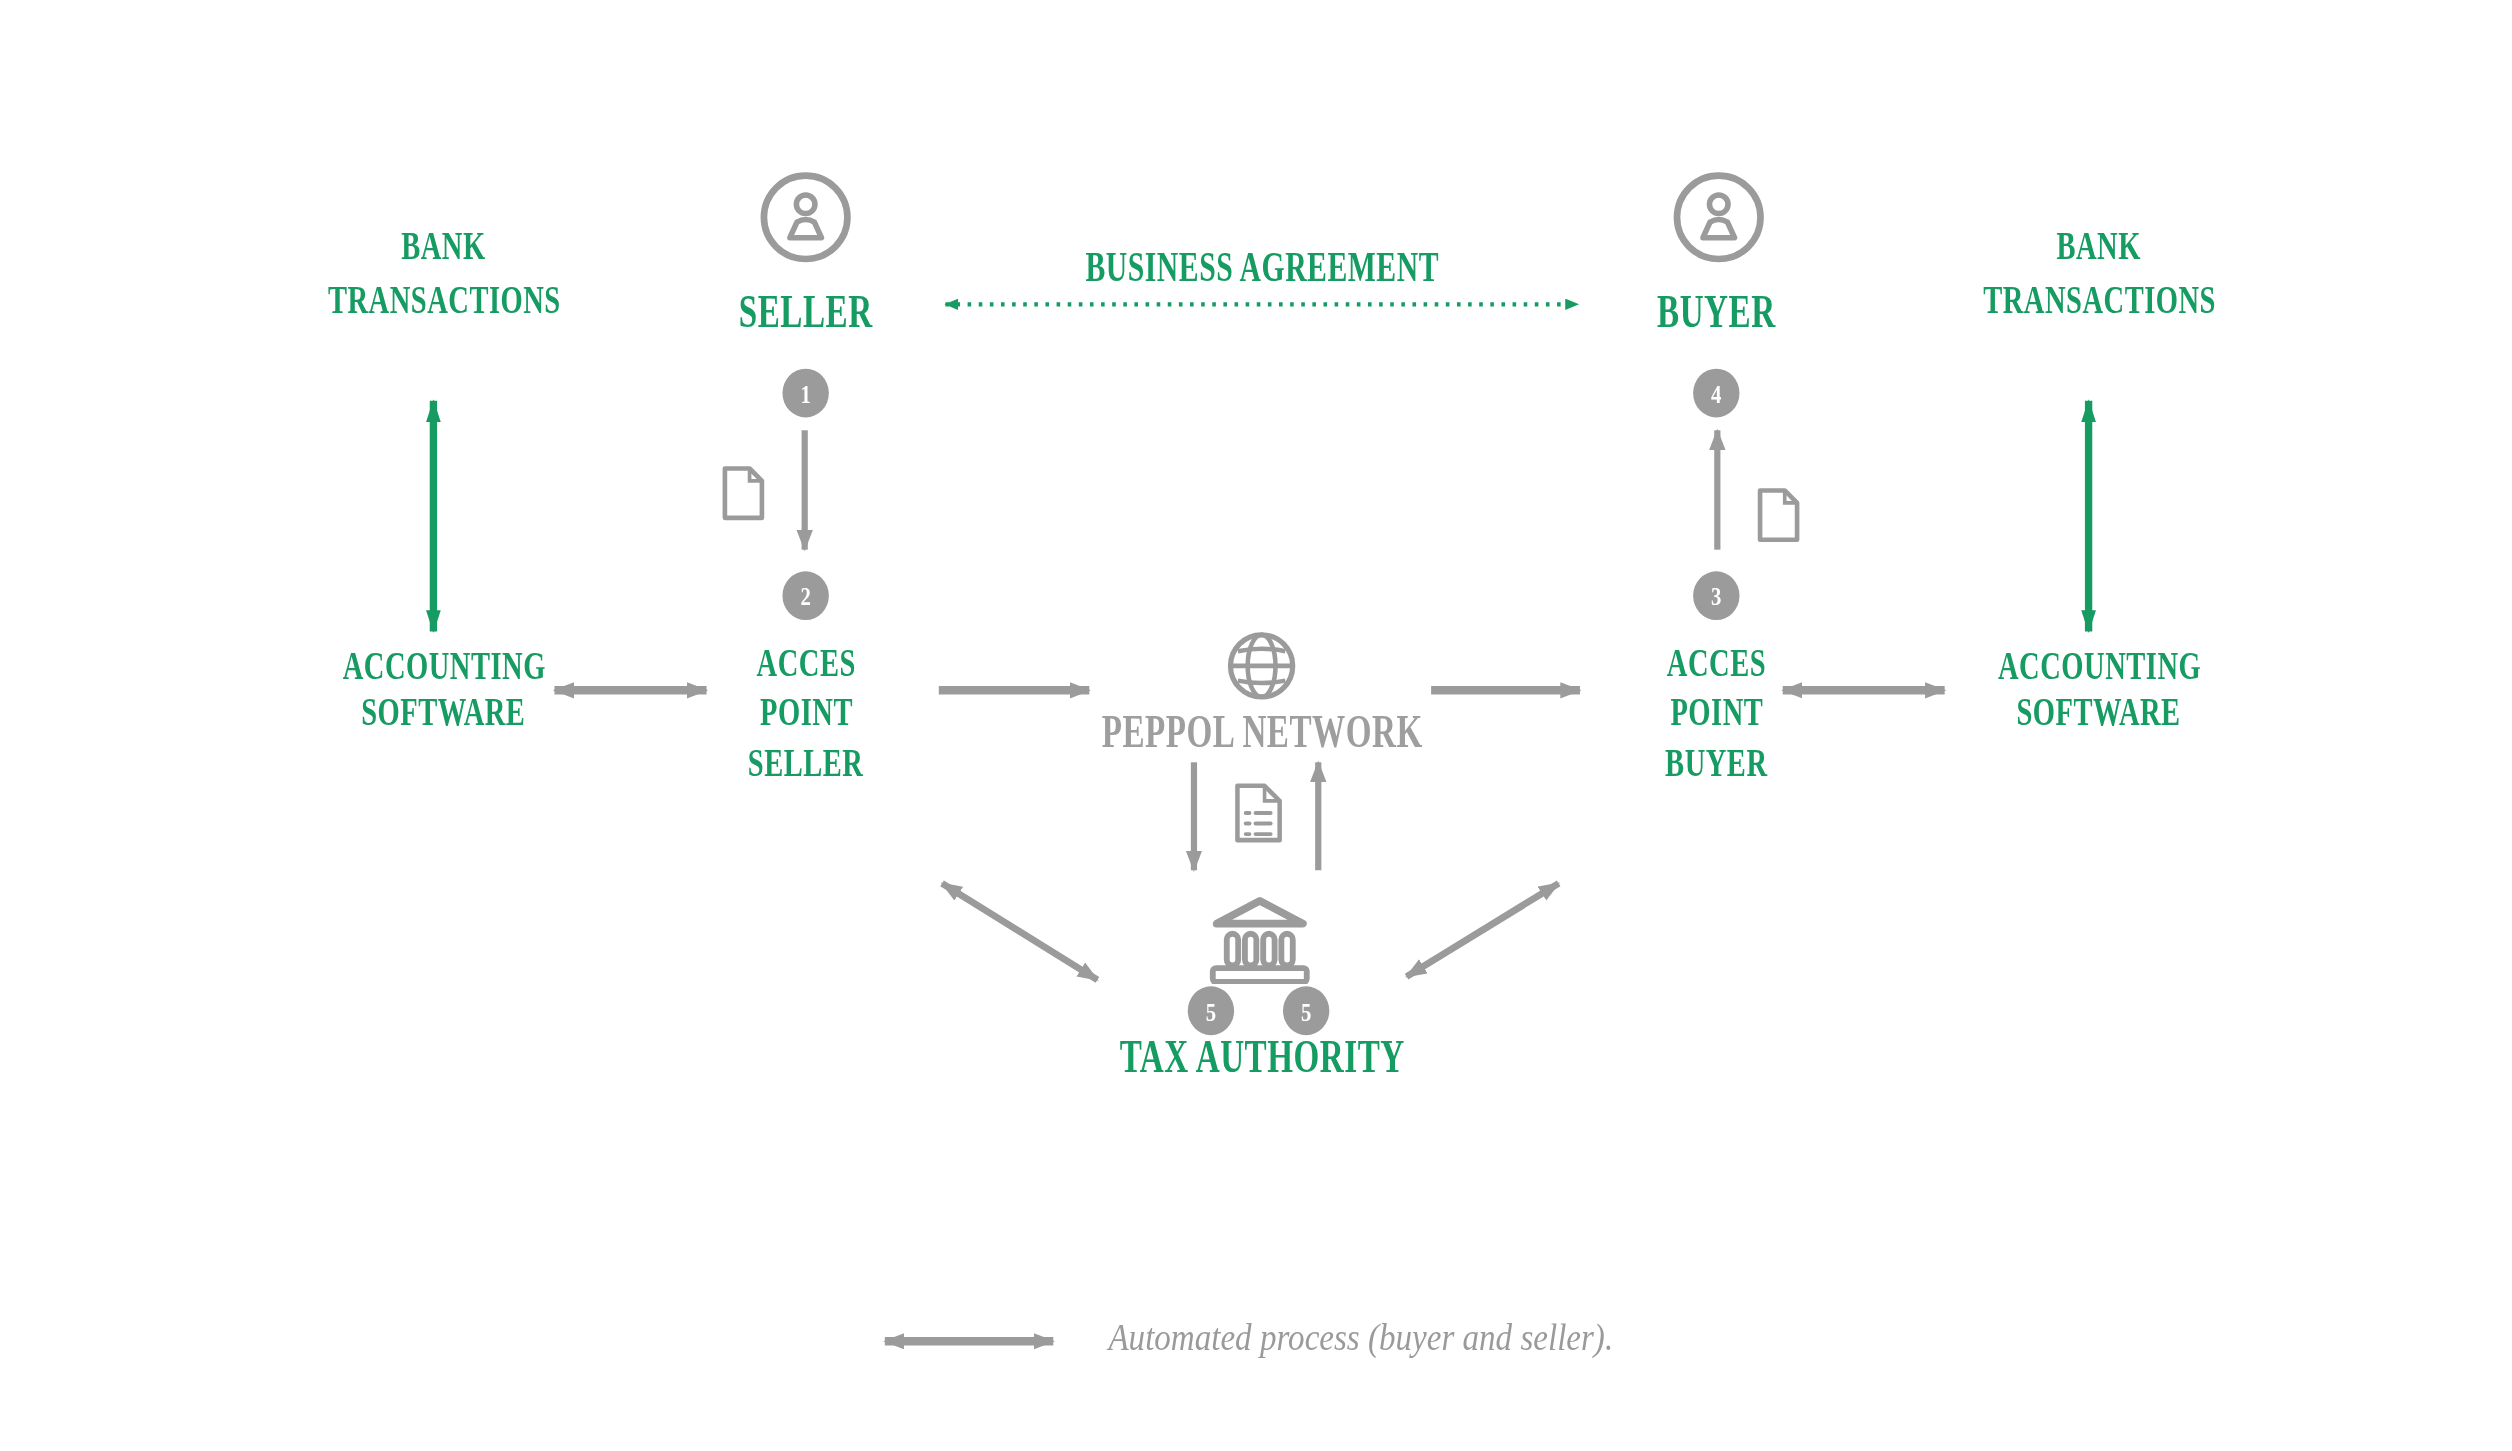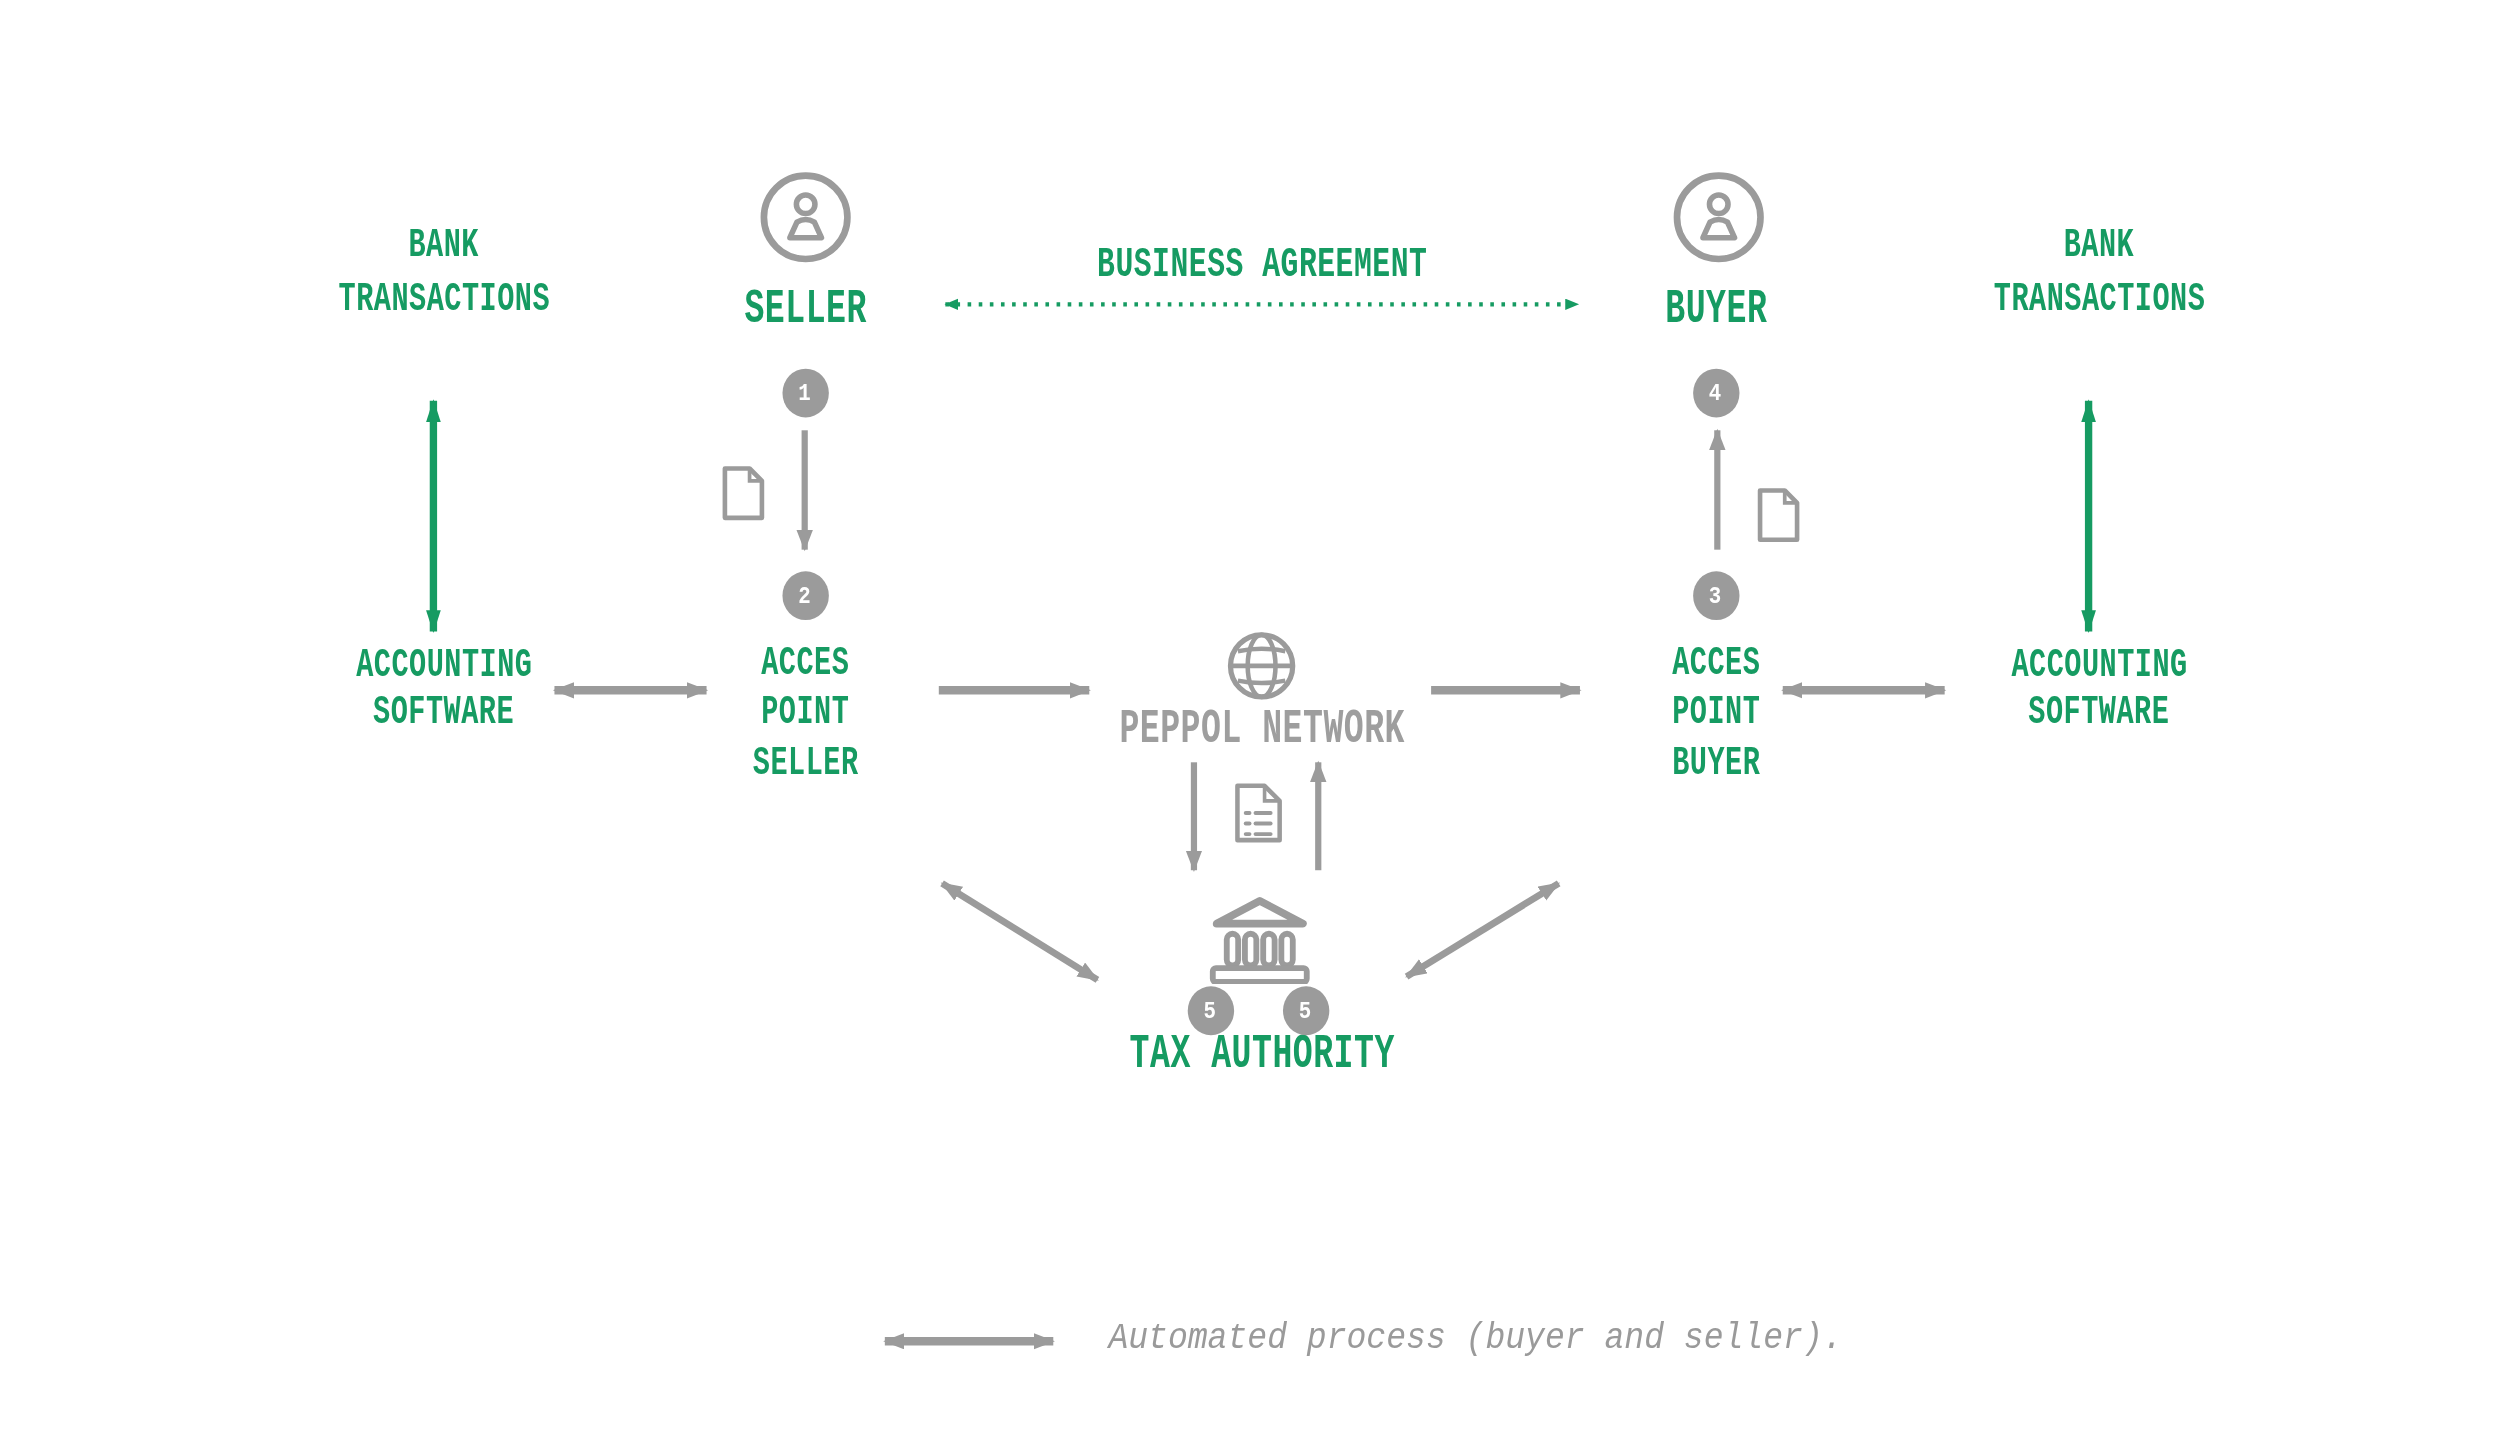--- a/index.html
+++ b/index.html
@@ -1,17 +1,17 @@
 <!DOCTYPE html>
 <html style="font-size:10.7px"><head>
 <meta charset="utf-8">
 <style>
   html,body{margin:0;padding:0;background:#ffffff;}
   #stage{position:relative;width:2512px;height:1452px;background:#ffffff;overflow:hidden;
-         font-family:Liberation Mono, monospace;}
+         font-family:Liberation Serif, serif;}
   #canvas{position:absolute;left:0;top:0;width:1029px;height:595px;
           transform:scale(2.44140625);transform-origin:0 0;}
   #arrow-layer{position:absolute;left:0;top:0;width:1029px;height:595px;}
 
   .label{position:absolute;transform:translateX(-50%);text-align:center;font-weight:700;
          color:#169b62;white-space:nowrap;}
   .label .ln{display:block;white-space:nowrap;}
   .cond{display:inline-block;transform:scaleX(0.70);transform-origin:50% 50%;letter-spacing:0.3px;}
   .sz-bank{font-size:16.7px;line-height:22px;}
   .sz-acct{font-size:16.7px;line-height:19px;}

